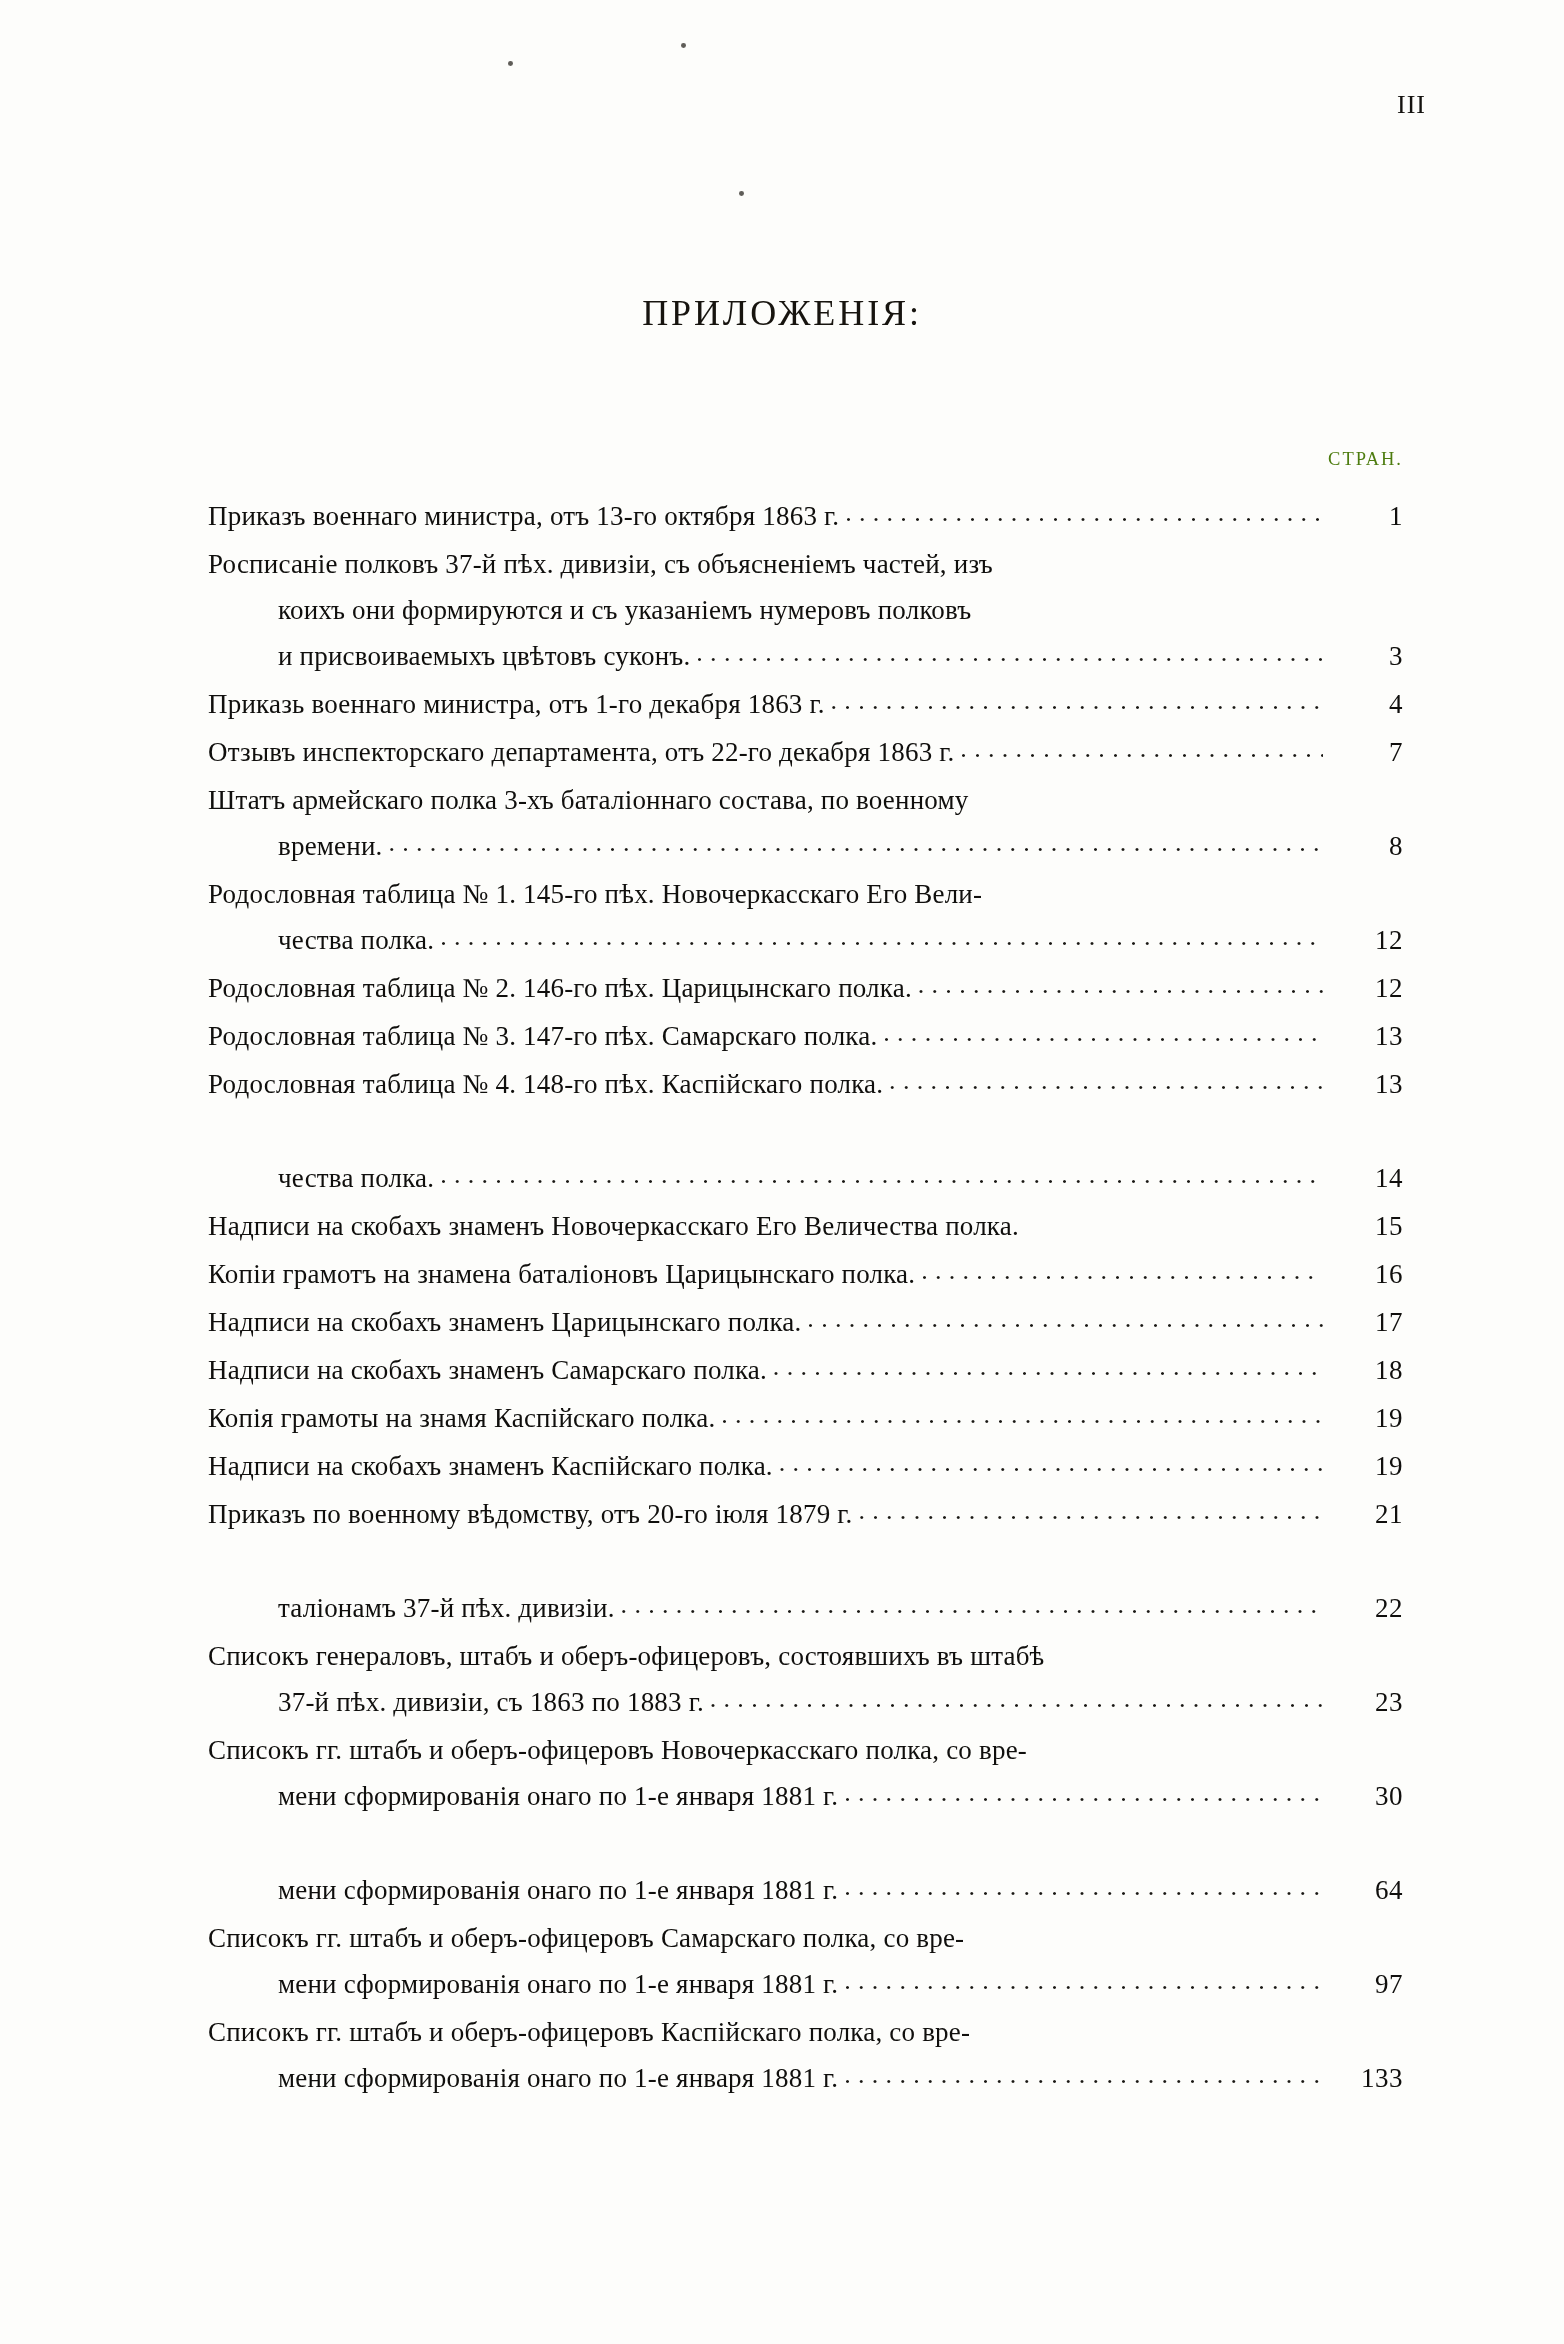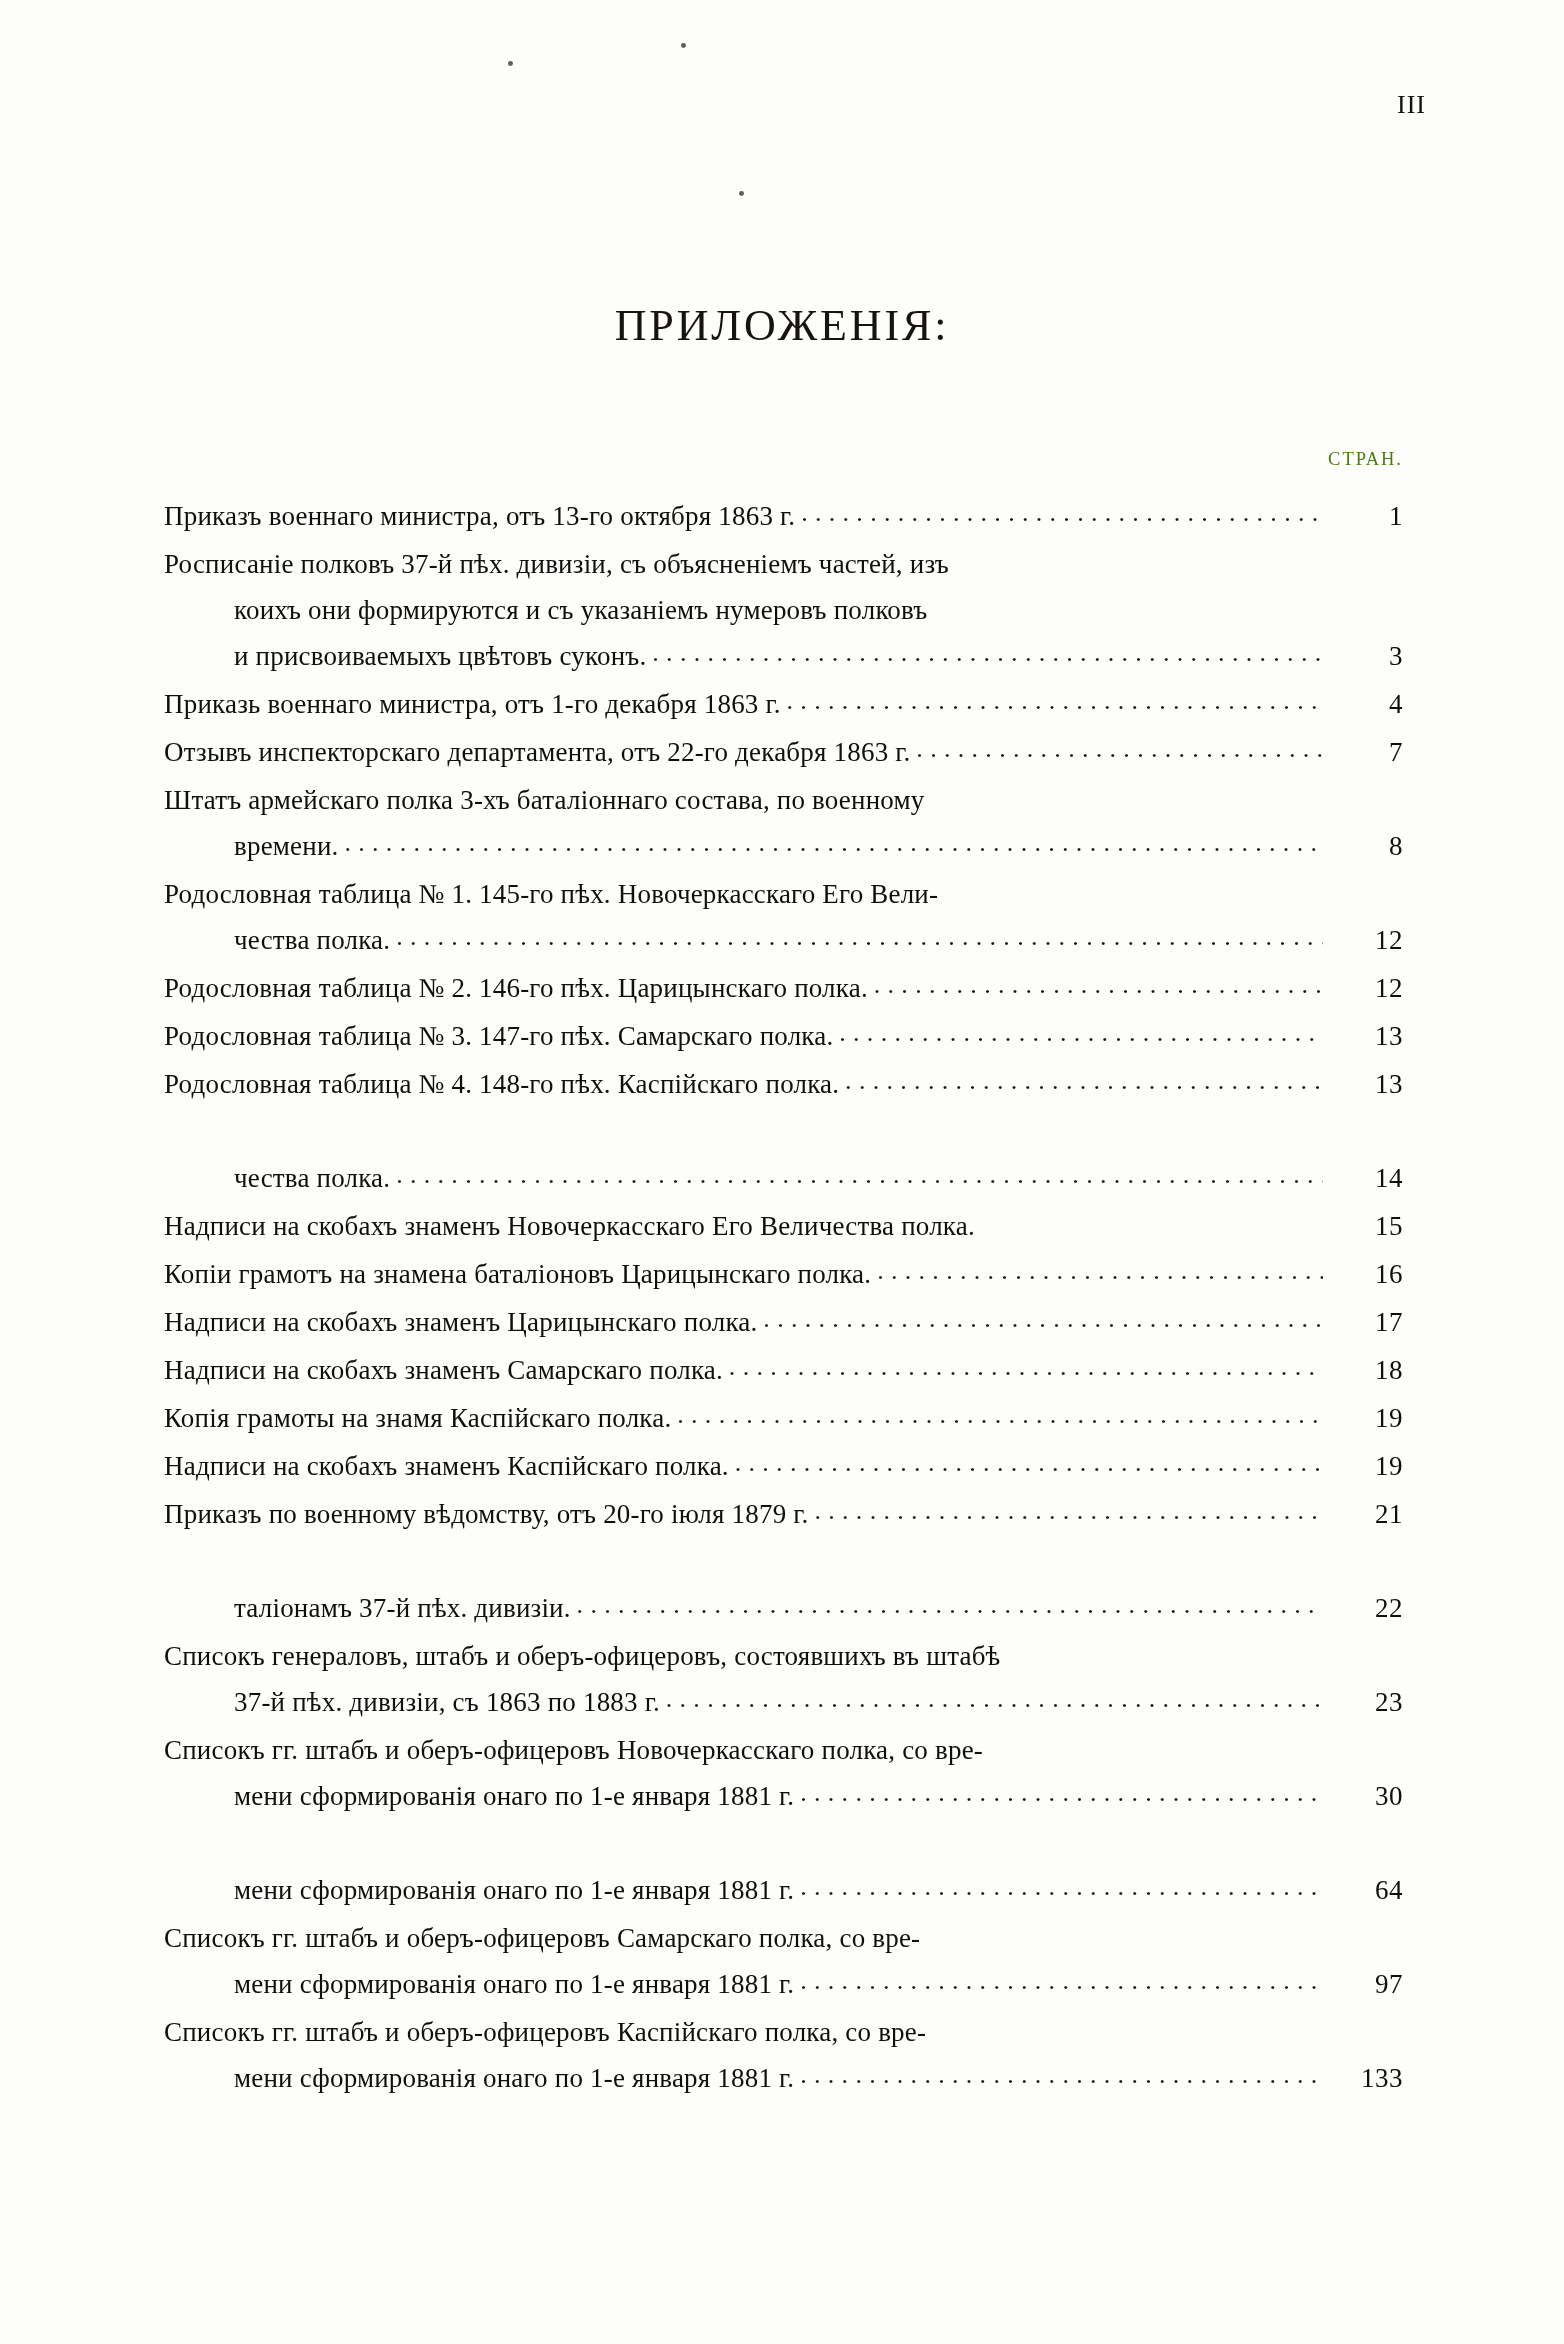--- a/index.html
+++ b/index.html
@@ -32,25 +32,25 @@
     border-radius: 50%;
     background: #2a2722;
     opacity: 0.75;
   }
   .dot-a { top: 61px; left: 508px; }
   .dot-b { top: 43px; left: 681px; }
   .dot-c { top: 191px; left: 739px; }
 
   .title {
     position: absolute;
-    top: 300px;
+    top: 292px;
     left: 0;
     width: 1564px;
     text-align: center;
-    font-size: 44px;
+    font-size: 36px;
     letter-spacing: 2.9px;
     color: #17140f;
   }
 
   .strani {
     position: absolute;
     top: 449px;
     right: 193px;
     font-size: 18.5px;
     letter-spacing: 2px;
@@ -67,20 +67,21 @@
   .entry {
     position: relative;
     margin-bottom: 2px;
   }
   .line {
     display: flex;
     align-items: flex-end;
     font-size: 27px;
     line-height: 46px;
     white-space: pre;
+    margin-left: 44px;
   }
   .line.indent .txt {
     padding-left: 70px;
   }
   .txt {
     flex: 0 0 auto;
     letter-spacing: 0.2px;
   }
   .leader {
     flex: 1 1 auto;

